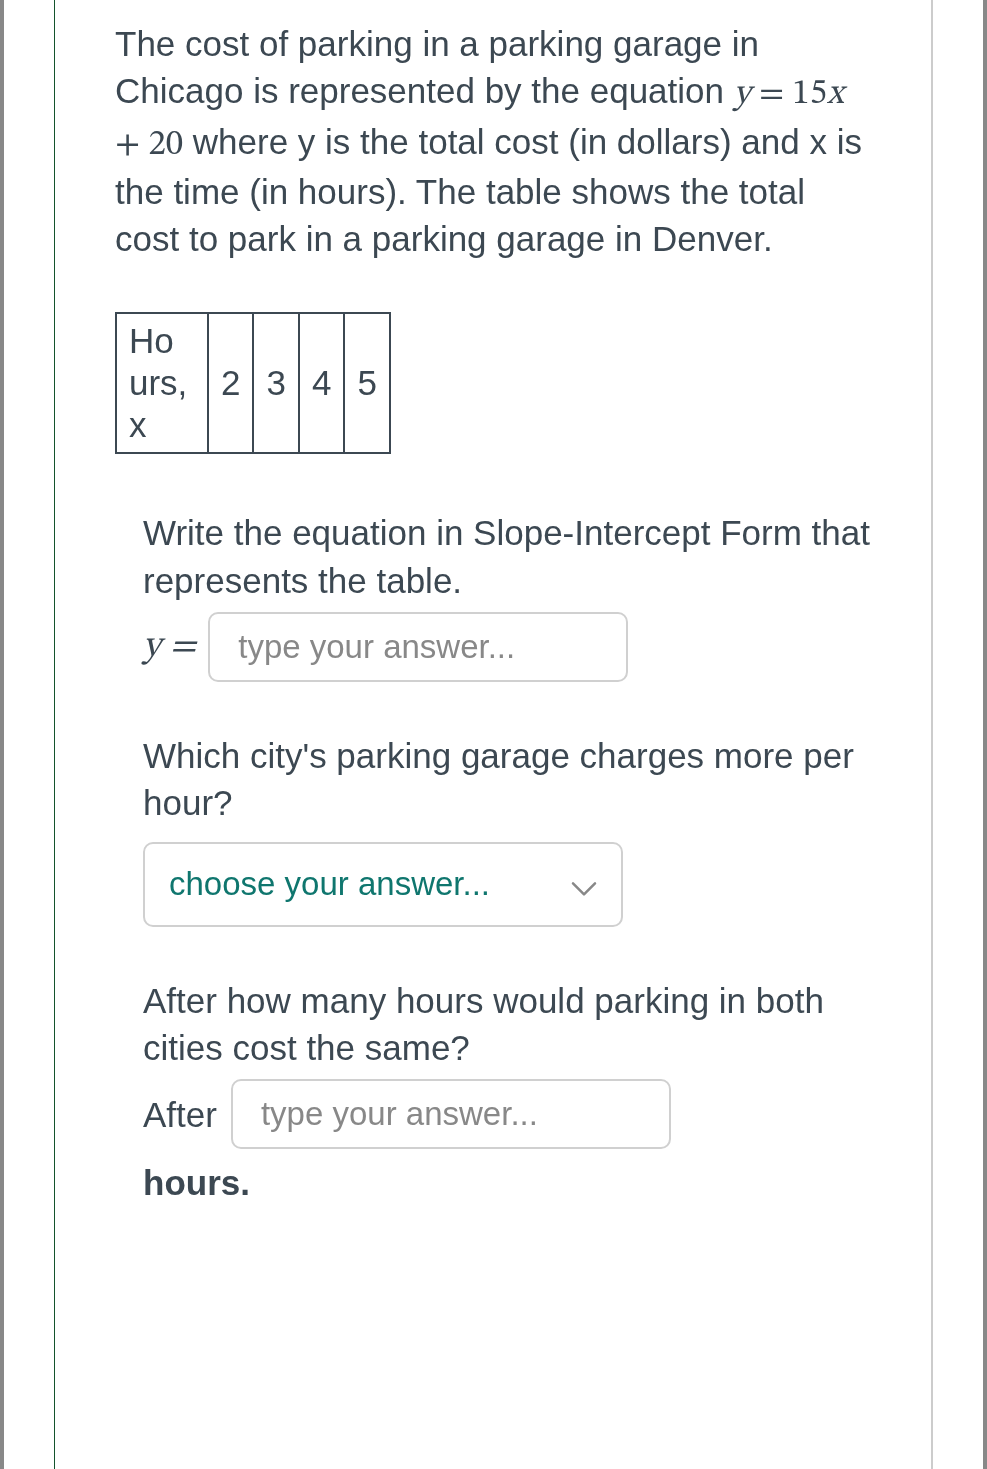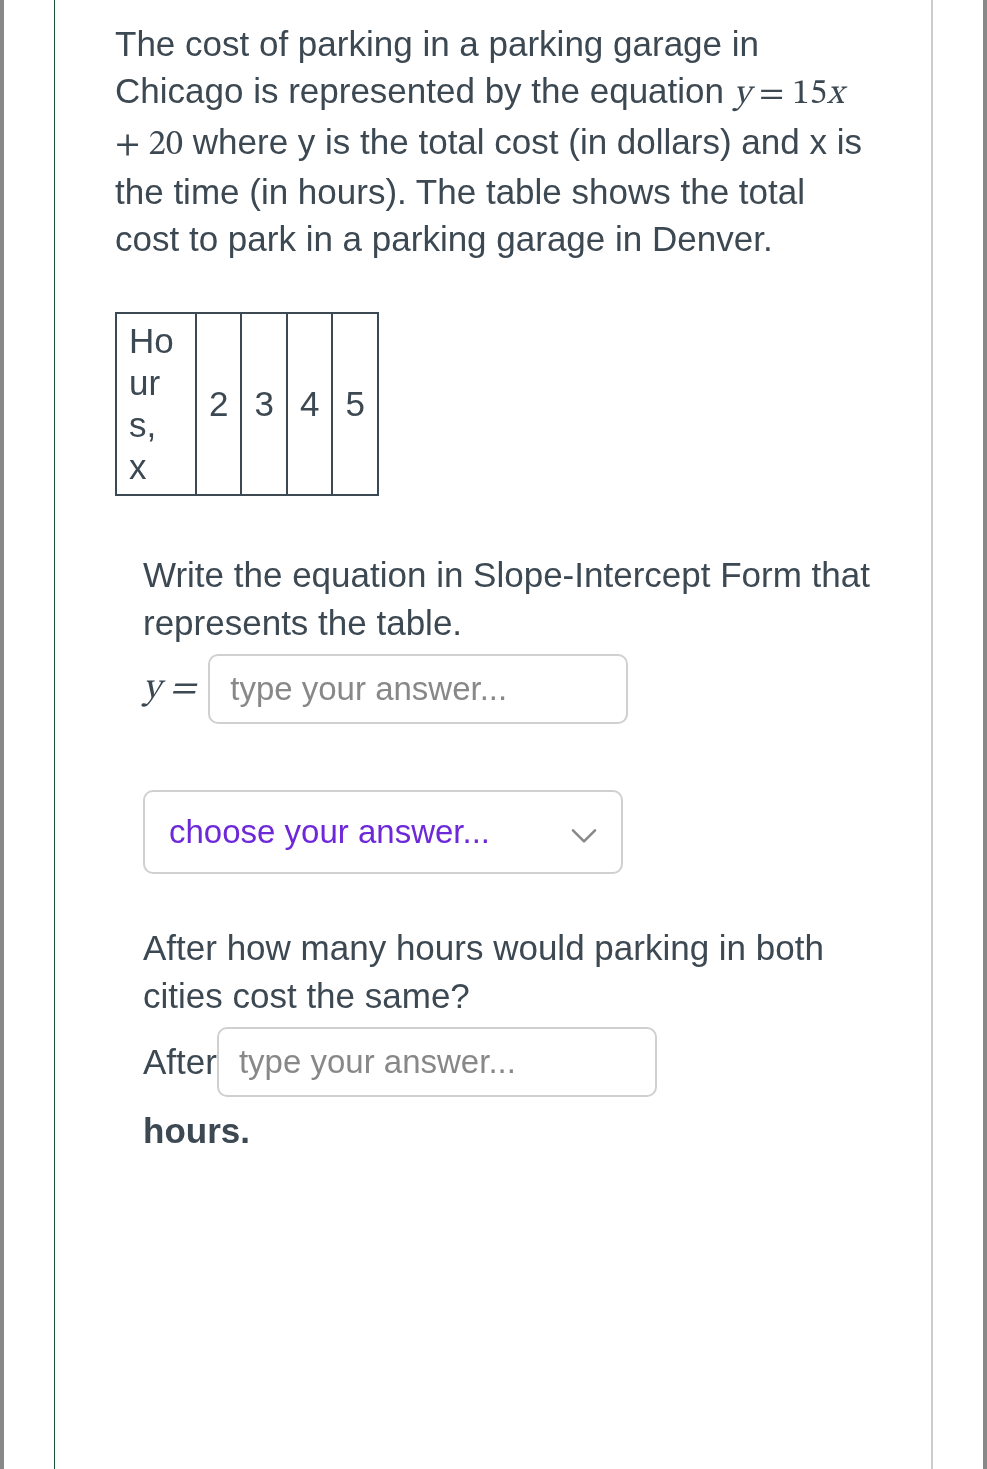--- a/index.html
+++ b/index.html
@@ -48,78 +48,79 @@
     }
     table.data-table td {
       border: 2px solid #3c4852;
       font-size: 35px;
       padding: 6px 12px;
       text-align: center;
       vertical-align: middle;
     }
     table.data-table td.row-header {
       text-align: left;
-      width: 80px;
+      width: 92px;
       word-break: break-all;
       line-height: 1.2;
     }
     .question-block {
       font-size: 35px;
       line-height: 1.35;
       margin-bottom: 50px;
       margin-left: 28px;
     }
     .input-row {
       display: flex;
       align-items: center;
       gap: 12px;
       margin-top: 8px;
       font-size: 35px;
     }
     .text-input {
       font-size: 33px;
-      padding: 14px 20px;
+      padding: 14px 28px;
       border: 2px solid #d0d0d0;
       border-radius: 10px;
       color: #888;
       background: #fff;
       font-family: inherit;
       width: 420px;
     }
     .text-input::placeholder {
       color: #888;
     }
     .select-wrap {
       position: relative;
       display: inline-block;
       margin-top: 16px;
     }
     .select-box {
       font-size: 33px;
       padding: 18px 60px 18px 24px;
       border: 2px solid #d0d0d0;
       border-radius: 10px;
-      color: #6d28d9;
+      color: #0f766e;
       background: #fff;
       font-family: inherit;
       appearance: none;
       -webkit-appearance: none;
       cursor: pointer;
       width: 480px;
     }
     .chevron {
       position: absolute;
       right: 26px;
       top: 50%;
       transform: translateY(-50%);
       pointer-events: none;
     }
     .after-row {
       display: flex;
       align-items: center;
+      gap: 14px;
       margin-top: 8px;
       font-size: 35px;
       flex-wrap: wrap;
     }
     .trailing-text {
       font-size: 35px;
       margin-top: 10px;
       font-weight: bold;
     }
     .text-input.wide {
@@ -150,20 +151,21 @@
 
     <div class="question-block">
       <div>Write the equation in Slope-Intercept Form that represents the table.</div>
       <div class="input-row">
         <span class="math-it" style="font-size:37px;">y<span class="math-rm"> =</span></span>
         <input type="text" class="text-input" placeholder="type your answer..." style="">
       </div>
     </div>
 
     <div class="question-block">
+      <div>Which city's parking garage charges more per hour?</div>
       <div class="select-wrap">
         <div class="select-box">choose your answer...</div>
         <span class="chevron">
           <svg width="26" height="16" viewBox="0 0 26 16" fill="none">
             <path d="M2 2 L13 13 L24 2" stroke="#888" stroke-width="2.5" fill="none" stroke-linecap="round" stroke-linejoin="round"></path>
           </svg>
         </span>
       </div>
     </div>
 

